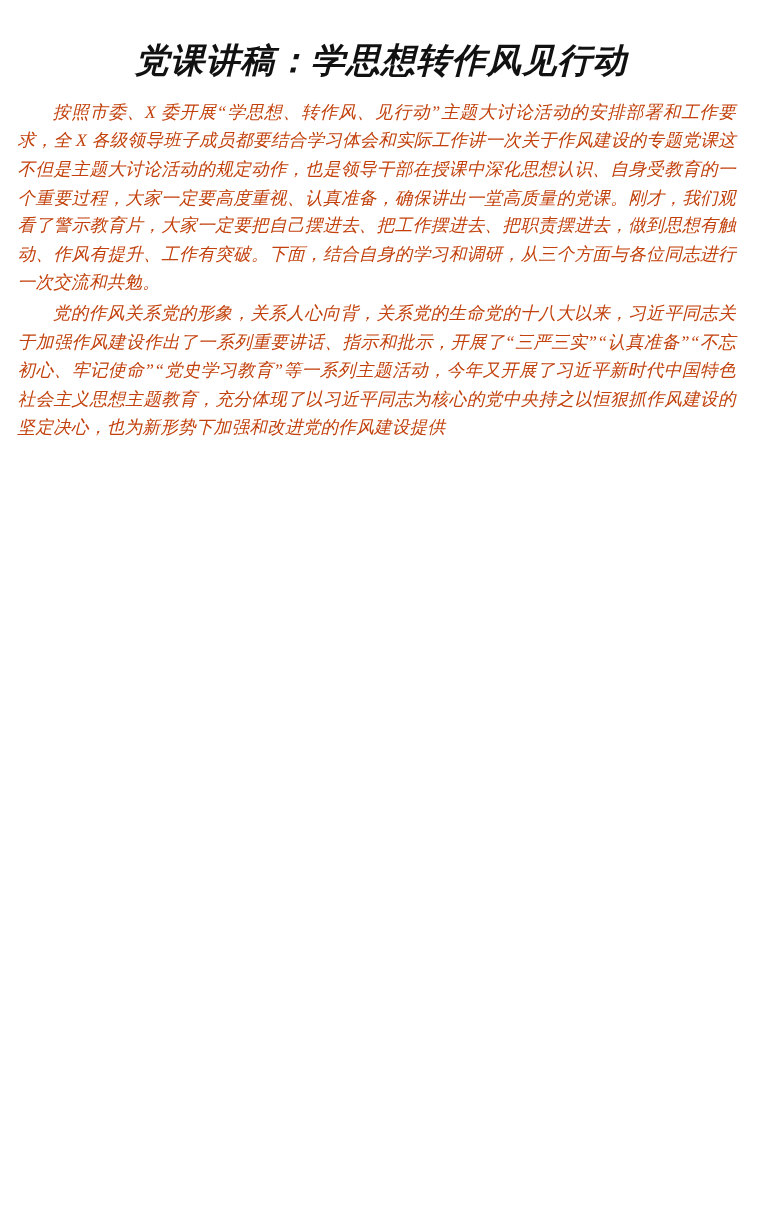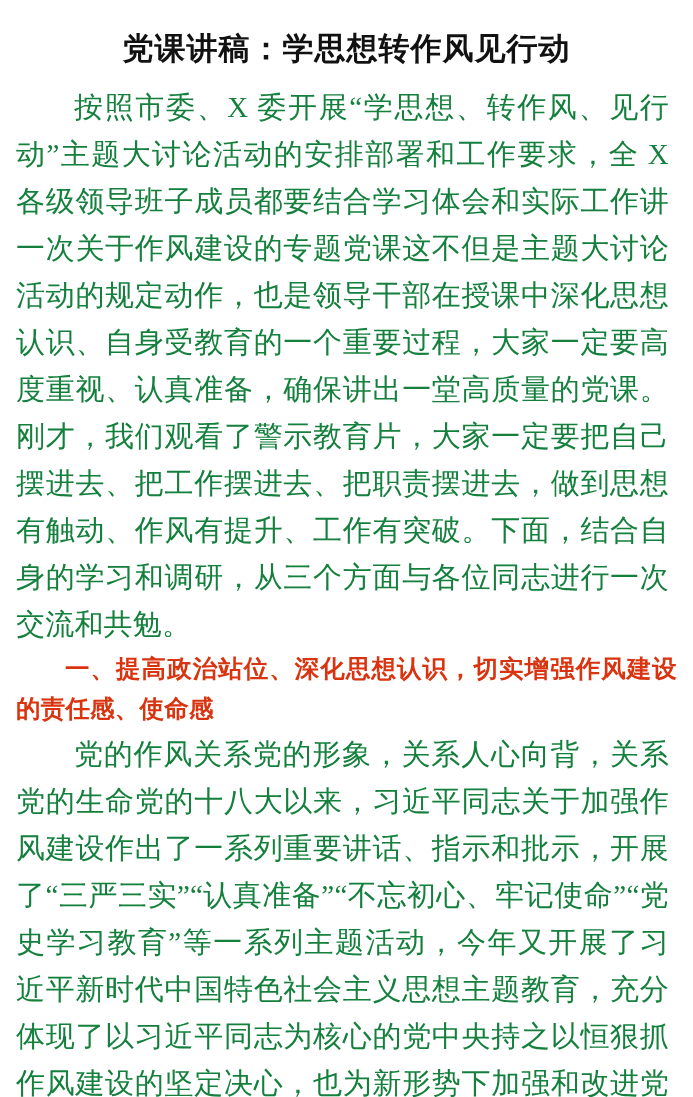--- a/index.html
+++ b/index.html
@@ -11,42 +11,43 @@
     width: 693px;
     height: 1097px;
     font-family: "Liberation Serif", serif;
     color: #000000;
     overflow: hidden;
   }
   .page {
     width: 693px;
     height: 1097px;
     box-sizing: border-box;
-    padding: 18px 16px 0 16px;
+    padding: 24px 16px 0 16px;
     background: #ffffff;
+    font-style: italic;
   }
   .doc-title {
     text-align: center;
     font-family: "Liberation Sans", sans-serif;
     font-weight: bold;
     font-size: 31px;
     line-height: 1.35;
     letter-spacing: 1px;
     color: #111111;
     margin: 10px 0 14px 0;
   }
   .para {
-    font-size: 29px;
+    font-size: 16px;
     line-height: 1.62;
     text-align: justify;
     text-justify: inter-ideograph;
     letter-spacing: 0.2px;
     margin: 0 8px 2px 0;
     text-indent: 2em;
-    color: #15803d;
+    color: #c2410c;
   }
   .heading-red {
     font-size: 24.5px;
     line-height: 1.62;
     text-align: justify;
     text-justify: inter-ideograph;
     letter-spacing: 0.2px;
     margin: 2px 0 2px 0;
     text-indent: 2em;
     color: #d9330f;
@@ -55,17 +56,16 @@
 </style>
 </head>
 <body>
 
 <div class="page">
 
   <h1 class="doc-title">党课讲稿：学思想转作风见行动</h1>
 
   <p class="para">按照市委、X 委开展“学思想、转作风、见行动”主题大讨论活动的安排部署和工作要求，全 X 各级领导班子成员都要结合学习体会和实际工作讲一次关于作风建设的专题党课这不但是主题大讨论活动的规定动作，也是领导干部在授课中深化思想认识、自身受教育的一个重要过程，大家一定要高度重视、认真准备，确保讲出一堂高质量的党课。刚才，我们观看了警示教育片，大家一定要把自己摆进去、把工作摆进去、把职责摆进去，做到思想有触动、作风有提升、工作有突破。下面，结合自身的学习和调研，从三个方面与各位同志进行一次交流和共勉。</p>
 
-  <p class="heading-red">一、提高政治站位、深化思想认识，切实增强作风建设的责任感、使命感</p>
 
   <p class="para">党的作风关系党的形象，关系人心向背，关系党的生命党的十八大以来，习近平同志关于加强作风建设作出了一系列重要讲话、指示和批示，开展了“三严三实”“认真准备”“不忘初心、牢记使命”“党史学习教育”等一系列主题活动，今年又开展了习近平新时代中国特色社会主义思想主题教育，充分体现了以习近平同志为核心的党中央持之以恒狠抓作风建设的坚定决心，也为新形势下加强和改进党的作风建设提供</p>
 
 </div>
 
 </body></html>

